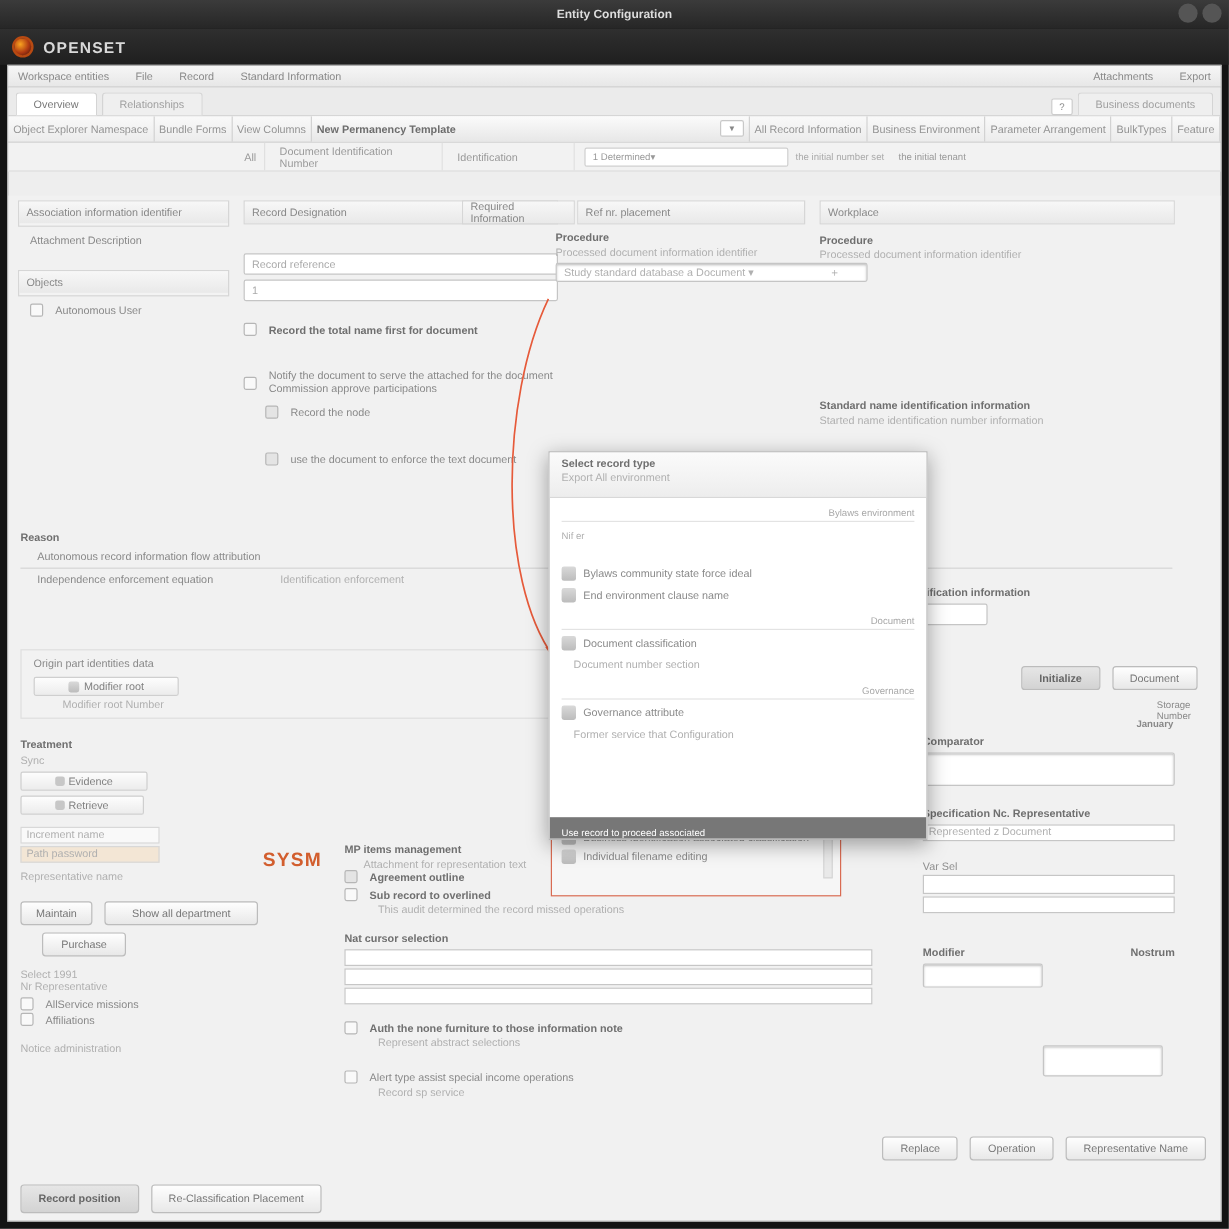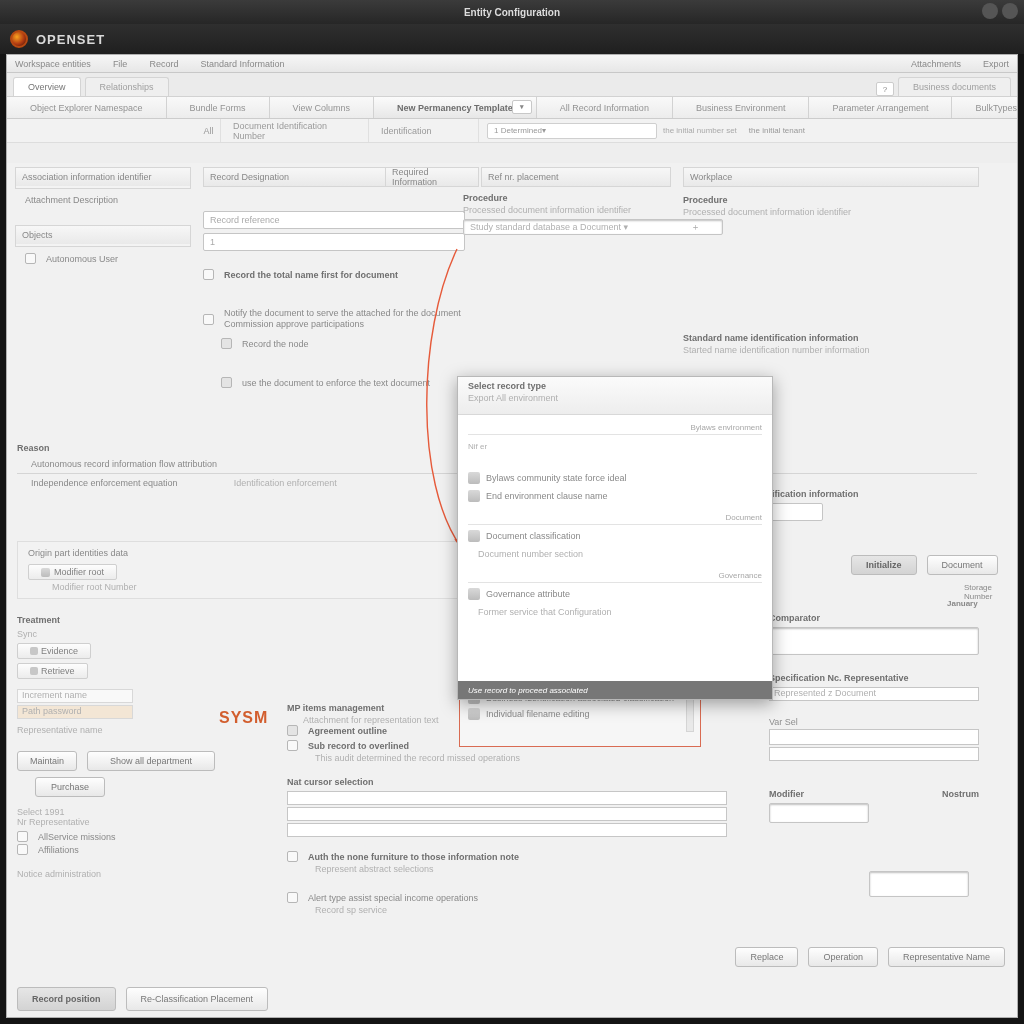--- a/index.html
+++ b/index.html
@@ -17,63 +17,63 @@
 
   .menubar { height:18px; background:linear-gradient(to bottom,#f6f6f6,#e7e7e7); border-bottom:1px solid #c8c8c8; display:flex; align-items:center; padding:0 8px; gap:22px; font-size:9px; color:#888; }
 
   
   .tabstrip1 { height:24px; background:#ebebeb; border-bottom:1px solid #d2d2d2; display:flex; align-items:flex-end; padding:0 6px; gap:4px; }
   .tabstrip1 .tab { padding:4px 14px; background:#efefef; border:1px solid #d4d4d4; border-bottom:none; border-radius:3px 3px 0 0; font-size:9px; color:#a0a0a0; }
   .tabstrip1 .tab.active { background:#fff; color:#777; }
   .mini-help { width:18px; height:14px; background:#fff; border:1px solid #ccc; border-radius:2px; margin-left:auto; display:flex; align-items:center; justify-content:center; font-size:8px; color:#888;}
 
   .tabstrip2 { height:22px; background:linear-gradient(to bottom,#f9f9f9,#ececec); border-bottom:1px solid #ccc; display:flex; align-items:stretch; font-size:9px; }
-  .tabstrip2 .stab { padding:4px 23px; border-right:1px solid #d2d2d2; color:#939393; display:flex; align-items:center; white-space:nowrap; }
+  .tabstrip2 .stab { padding:4px 4px; border-right:1px solid #d2d2d2; color:#939393; display:flex; align-items:center; white-space:nowrap; }
   .tabstrip2 .stab.active { background:#f2f2f2; color:#6d6d6d; font-weight:600; }
   .tabstrip2 .stab.wide { flex:1; background:linear-gradient(to bottom,#fbfbfb,#e7e7e7); position:relative; }
   .tabstrip2 .stab.wide .dd { position:absolute; right:4px; top:3px; width:20px; height:14px; border:1px solid #c8c8c8; border-radius:2px; background:#fff; display:flex; align-items:center; justify-content:center; font-size:7px; color:#888;}
 
   .filterrow { height:24px; background:#f2f2f2; border-bottom:1px solid #ddd; display:flex; align-items:center; }
   .filterrow .ftab { padding:0 12px; height:100%; display:flex; align-items:center; border-right:1px solid #e0e0e0; color:#9a9a9a; }
   .filterrow .ftab.small { width:24px; padding:0; justify-content:center; }
   .filterrow .fpill { flex:0 0 170px; height:16px; margin-left:8px; background:#fff; border:1px solid #cfcfcf; border-radius:2px; display:flex; align-items:center; padding:0 6px; color:#999; font-size:8px; }
 
   
   .body-wrap { position:absolute; top:108px; left:0; right:0; bottom:0; overflow:hidden; background:#f1f1f1; }
 
   .panel { border:1px solid #d6d6d6; background:#f3f3f3; }
   .panel-head { height:18px; background:linear-gradient(to bottom,#f7f7f7,#e9e9e9); border-bottom:1px solid #dcdcdc; display:flex; align-items:center; padding:0 6px; font-size:9px; color:#888;}
 
   .txtbox { height:18px; background:#fff; border:1px solid #c5c5c5; border-radius:2px; display:flex; align-items:center; padding:0 6px; color:#aaa; font-size:9px; }
   .txtbox.sunken { box-shadow: inset 0 1px 2px rgba(0,0,0,.25); }
   .chk { width:11px; height:11px; border:1px solid #b6b6b6; background:#f9f9f9; border-radius:2px; display:inline-block; vertical-align:middle; margin-right:4px; flex-shrink:0;}
   .chk::before{content:""}
   .chk.on { background:#e4e4e4; }
-  .pillbtn { height:16px; padding:0 12px; border:1px solid #cfcfcf; border-radius:2px; background:linear-gradient(to bottom,#fdfdfd,#ececec); display:inline-flex; align-items:center; color:#808080; font-size:9px; }
+  .pillbtn { height:16px; padding:0 28px; border:1px solid #cfcfcf; border-radius:2px; background:linear-gradient(to bottom,#fdfdfd,#ececec); display:inline-flex; align-items:center; color:#808080; font-size:9px; }
   .btn { height:20px; padding:0 14px; border:1px solid #bcbcbc; border-radius:3px; background:linear-gradient(to bottom,#fefefe,#e8e8e8); display:inline-flex; align-items:center; justify-content:center; color:#777; font-size:9px; }
   .btn.primary { background:linear-gradient(to bottom,#e6e6e6,#d3d3d3); font-weight:600; color:#666; }
   .btn-row { display:flex; gap:10px; }
 
   .lbl { color:#898989; font-size:9px; }
   .lbl.bold { font-weight:700; color:#6f6f6f; }
   .lbl.muted { color:#b0b0b0; }
   .lbl.orange { color:#d25e2e; font-size:16px; font-weight:700; letter-spacing:1px; }
 
   .row { display:flex; align-items:center; gap:6px; }
 
   .ico { width:12px; height:12px; display:inline-block; background:#c7c7c7; border-radius:2px; flex-shrink:0; }
   .ico.doc { background:linear-gradient(#d9d9d9,#bcbcbc); }
 
   
   .popup { position:absolute; left:450px; top:213px; width:316px; height:324px; background:#fff; border:1px solid #b8b8b8; box-shadow:0 4px 16px rgba(0,0,0,.35); z-index:40; overflow:hidden; font-size:9px;}
   .popup .p-head { height:38px; background:linear-gradient(#fbfbfb,#ededed); border-bottom:1px solid #d8d8d8; padding:4px 10px; }
   .popup .p-list { padding:4px 0;text-align:right; }
   .popup .p-item { height:18px; display:flex; align-items:center; padding:0 10px; gap:6px; color:#8a8a8a;}
   .popup .p-group { margin:4px 10px 2px; color:#a8a8a8; font-size:8px; border-bottom:1px solid #e3e3e3; padding-bottom:2px;}
-  .popup .p-foot { position:absolute; left:0; right:0; bottom:0; height:18px; background:#777; color:#fff; display:flex; align-items:center; padding:0 10px; font-size:8px;font-style:italic;}
+  .popup .p-foot { position:absolute; left:0; right:0; bottom:0; height:18px; background:#777; color:#fff; display:flex; align-items:flex-end; padding:0 10px; font-size:8px;}
 
   .arrow-red { position:absolute; z-index:35; pointer-events:none; }
 
   .highlight-box { position:absolute; left:452px; top:502px; width:242px; height:82px; border:1px solid #d96b52; background:rgba(255,255,255,.35); z-index:30; padding:6px 8px; }
   .highlight-box .row { margin:4px 0; }
   .scroll-indicator { position:absolute; right:6px; top:6px; width:8px; height:60px; background:#e9e9e9; border:1px solid #d5d5d5; }
 
   .section-divider { height:1px; background:#d5d5d5; margin:4px 0; }
 
   

